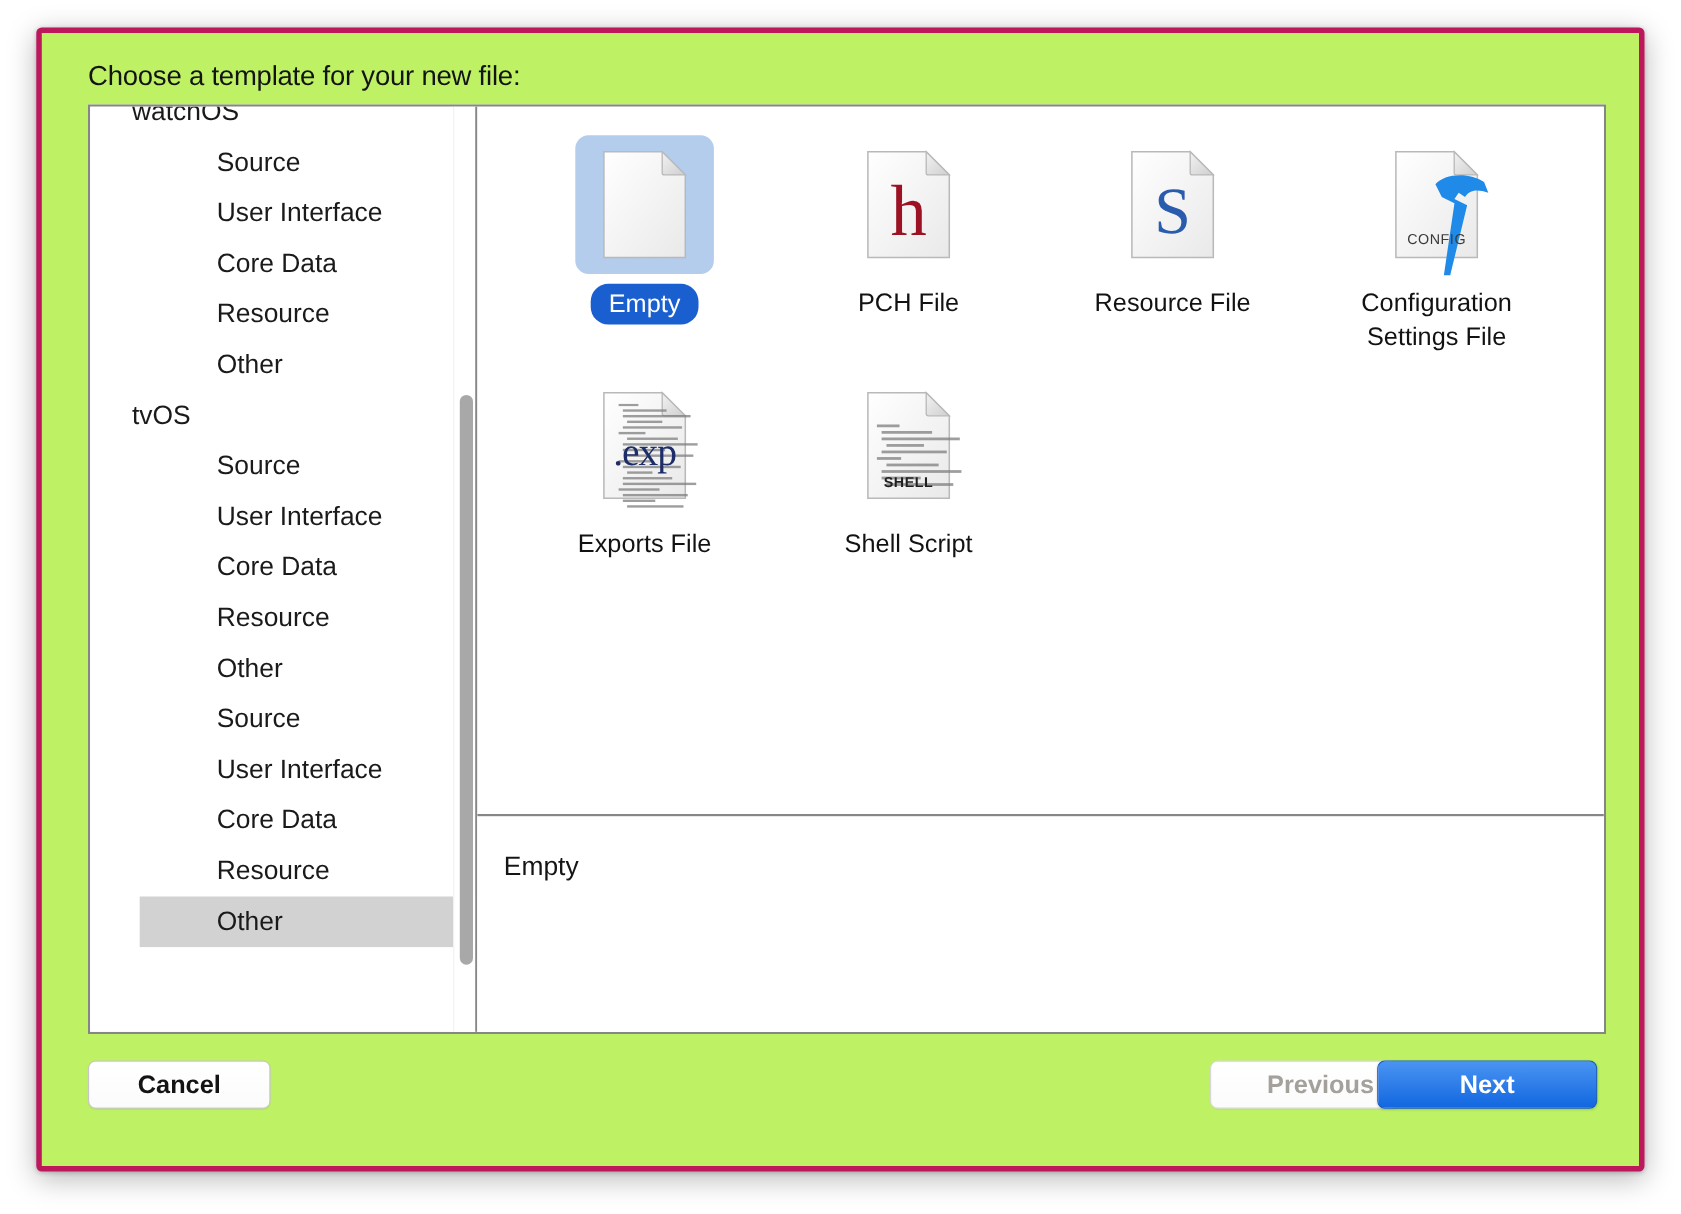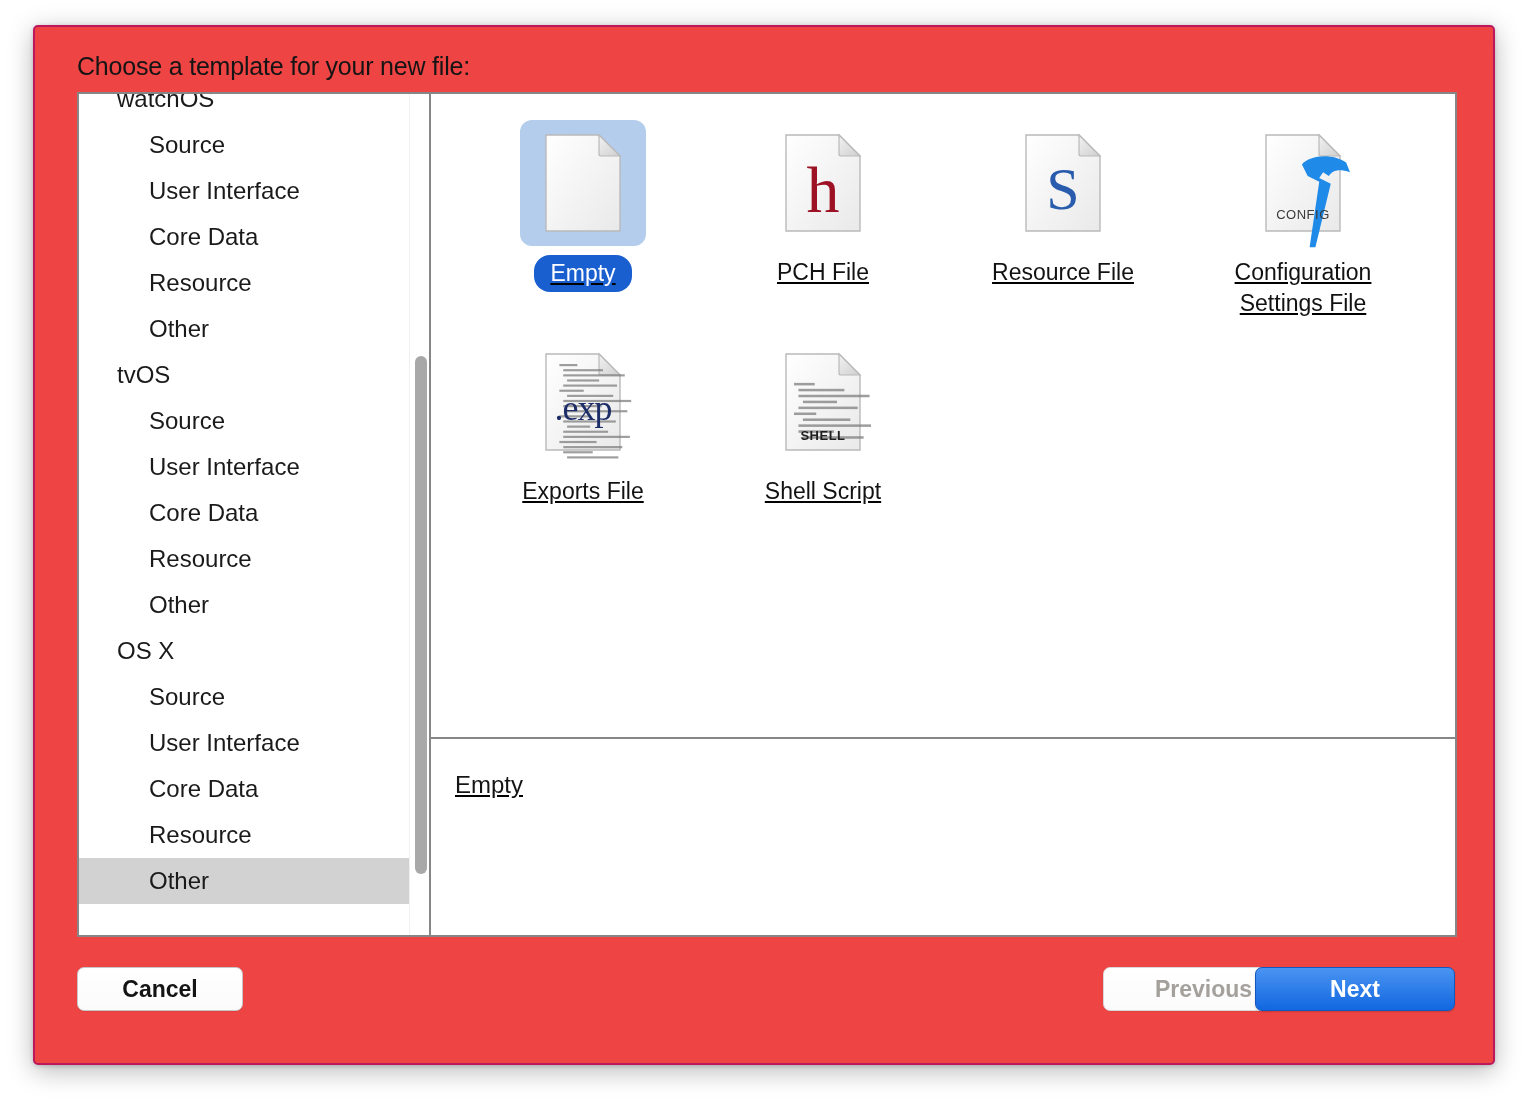--- a/index.html
+++ b/index.html
@@ -9,22 +9,22 @@
     background: #ffffff;
     font-family: "Liberation Sans", sans-serif;
     -webkit-font-smoothing: antialiased;
   }
 
   
   #dialog {
     position: absolute;
     left: 33px; top: 25px;
     width: 1462px; height: 1040px;
-    background: #ef4444;
-    border: 2px solid #be185d;
+    background: #bef264;
+    border: 5px solid #be185d;
     border-radius: 5px;
     box-shadow: 0 6px 26px rgba(0,0,0,0.28), 0 1px 4px rgba(0,0,0,0.18);
     overflow: hidden;
   }
 
   #dialog-title {
     position: absolute;
     left: 42px; top: 25px;
     font-size: 25px;
     color: #141414;
@@ -33,21 +33,20 @@
   }
 
   
   #split {
     position: absolute;
     left: 42px; top: 65px;
     width: 1380px; height: 845px;
     border: 2px solid #868686;
     background: #ffffff;
     display: flex;
-    text-decoration: underline;
   }
 
   
   #sidebar-wrap {
     position: relative;
     width: 352px;
     height: 100%;
     background: #ffffff;
     border-right: 2px solid #868686;
     overflow: hidden;
@@ -58,21 +57,21 @@
     width: 100%;
   }
   .side-row {
     height: 46px;
     line-height: 46px;
     font-size: 24px;
     color: #1a1a1a;
     white-space: nowrap;
     padding-left: 38px;
   }
-  .side-row.child { padding-left: 70px; }
+  .side-row.child { padding-left: 70px; margin-left: 45px; }
   .side-row.selected { background: #d2d2d2; }
 
   
   #side-scrollbar {
     position: absolute;
     right: 0; top: 0;
     width: 20px; height: 100%;
     background: #ffffff;
     border-left: 1px solid #f0f0f0;
   }
@@ -245,21 +244,20 @@
           <div class="side-row child"><span>User Interface</span></div>
           <div class="side-row child"><span>Core Data</span></div>
           <div class="side-row child"><span>Resource</span></div>
           <div class="side-row child"><span>Other</span></div>
           <div class="side-row group"><span>tvOS</span></div>
           <div class="side-row child"><span>Source</span></div>
           <div class="side-row child"><span>User Interface</span></div>
           <div class="side-row child"><span>Core Data</span></div>
           <div class="side-row child"><span>Resource</span></div>
           <div class="side-row child"><span>Other</span></div>
-          <div class="side-row group"><span>OS X</span></div>
           <div class="side-row child"><span>Source</span></div>
           <div class="side-row child"><span>User Interface</span></div>
           <div class="side-row child"><span>Core Data</span></div>
           <div class="side-row child"><span>Resource</span></div>
           <div class="side-row child selected"><span>Other</span></div>
         </div>
       <div id="side-scrollbar">
         <div id="side-thumb"></div>
       </div>
     </div>

